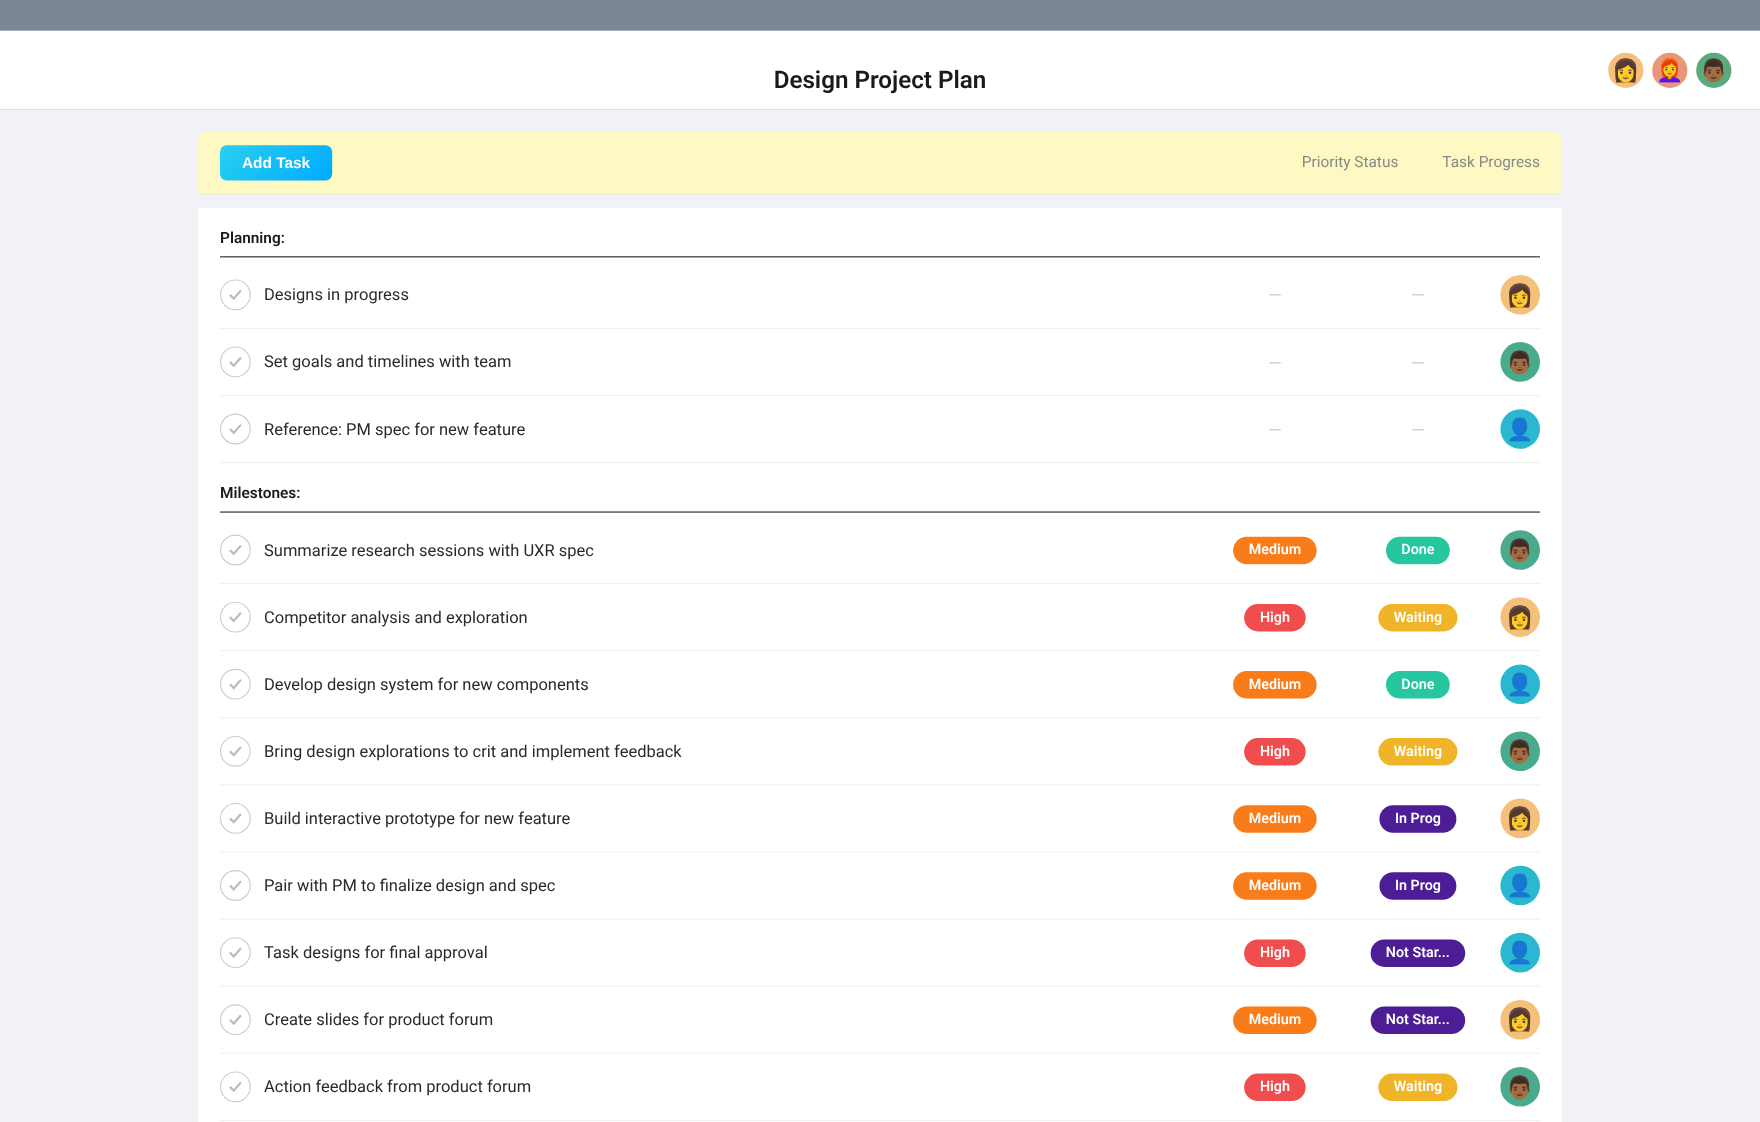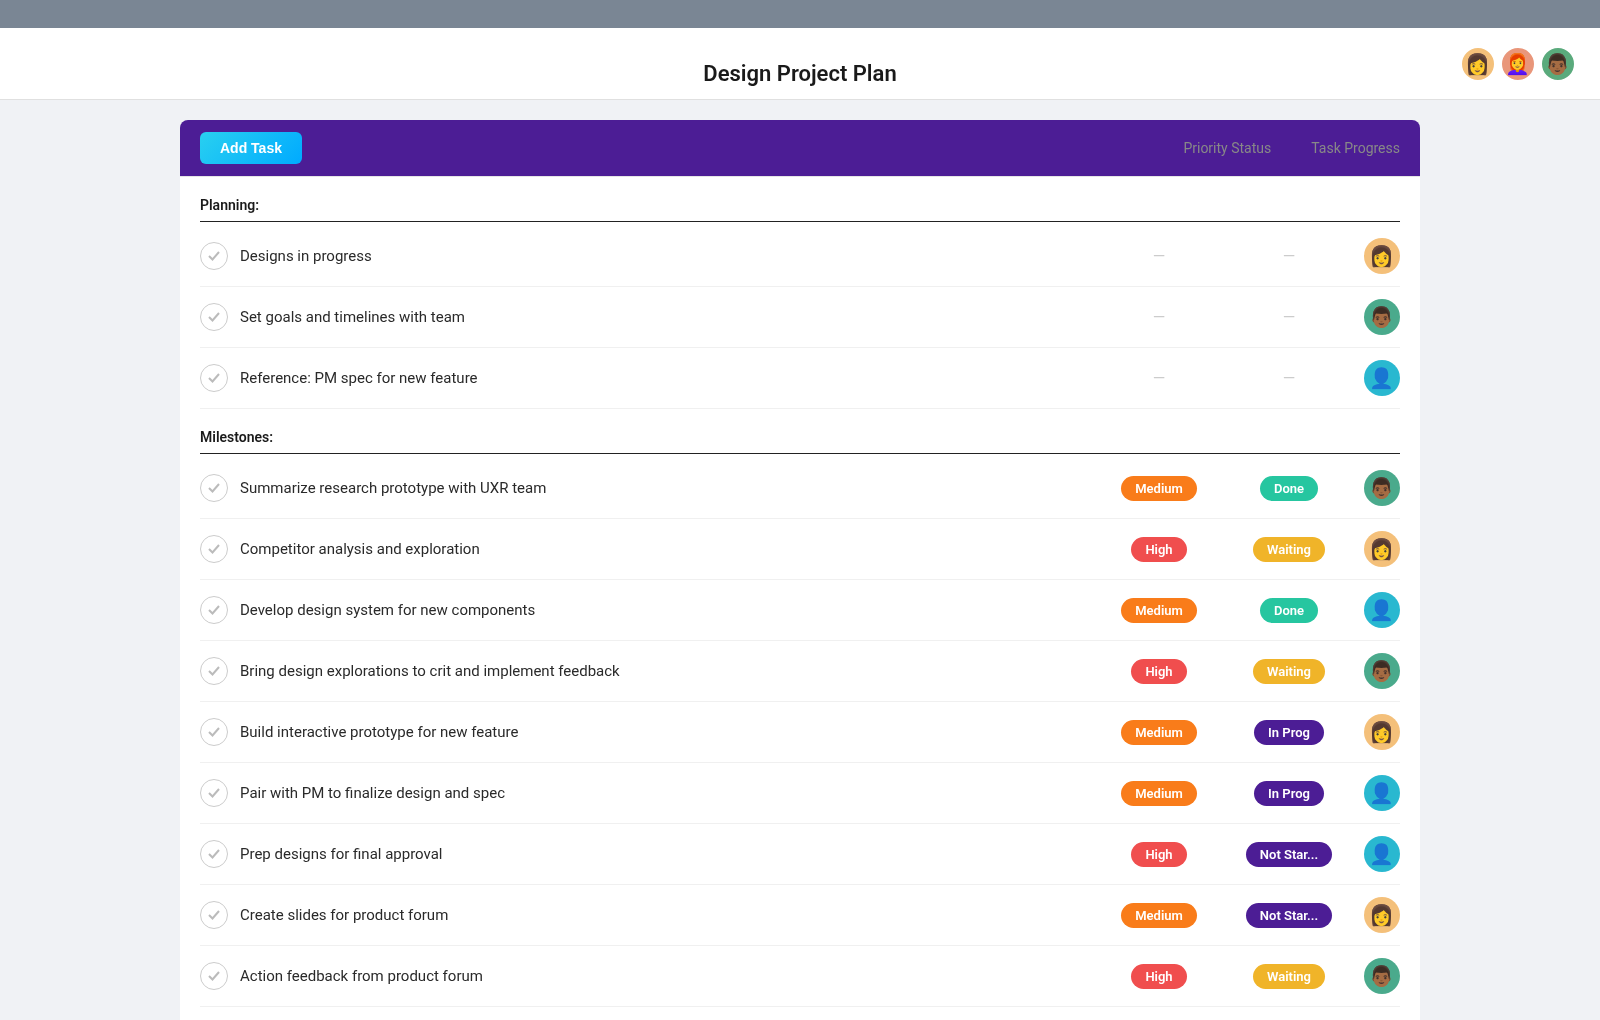--- a/index.html
+++ b/index.html
@@ -51,25 +51,25 @@
 
     .main-content {
       background: #f0f2f5;
       padding: 20px 180px;
     }
 
     .toolbar {
       display: flex;
       align-items: center;
       justify-content: space-between;
-      background: #4c1d95;
+      background: #fef9c3;
       padding: 12px 20px;
       border-radius: 8px 8px 0 0;
       border-bottom: 1px solid #e5e5e5;
-      margin-bottom: 0;
+      margin-bottom: 12px;
     }
 
     .add-task-btn {
       background: linear-gradient(135deg, #29d0f0, #00aaff);
       color: white;
       border: none;
       padding: 8px 20px;
       border-radius: 6px;
       font-size: 14px;
       font-weight: 600;
@@ -251,21 +251,21 @@
         </div>
         <div class="task-avatar" style="background: rgb(41, 184, 208); font-size: 20px;">👤</div>
       </div>
       <div class="section-header">Milestones:</div>
       <div class="task-row">
         <div class="task-check">
           <svg viewBox="0 0 14 14" fill="none" stroke="#bbb" stroke-width="2">
             <polyline points="2,7 5.5,10.5 12,3"></polyline>
           </svg>
         </div>
-        <span class="task-name">Summarize research prototype with UXR team</span>
+        <span class="task-name">Summarize research sessions with UXR spec</span>
         <div class="task-priority">
           <span class="badge badge-medium">Medium</span>
         </div>
         <div class="task-status">
           <span class="badge badge-done">Done</span>
         </div>
         <div class="task-avatar" style="background: rgb(74, 170, 140); font-size: 20px;">👨🏾</div>
       </div>
       <div class="task-row">
         <div class="task-check">
@@ -341,21 +341,21 @@
           <span class="badge badge-inprog">In Prog</span>
         </div>
         <div class="task-avatar" style="background: rgb(41, 184, 208); font-size: 20px;">👤</div>
       </div>
       <div class="task-row">
         <div class="task-check">
           <svg viewBox="0 0 14 14" fill="none" stroke="#bbb" stroke-width="2">
             <polyline points="2,7 5.5,10.5 12,3"></polyline>
           </svg>
         </div>
-        <span class="task-name">Prep designs for final approval</span>
+        <span class="task-name">Task designs for final approval</span>
         <div class="task-priority">
           <span class="badge badge-high">High</span>
         </div>
         <div class="task-status">
           <span class="badge badge-notstar">Not Star...</span>
         </div>
         <div class="task-avatar" style="background: rgb(41, 184, 208); font-size: 20px;">👤</div>
       </div>
       <div class="task-row">
         <div class="task-check">

